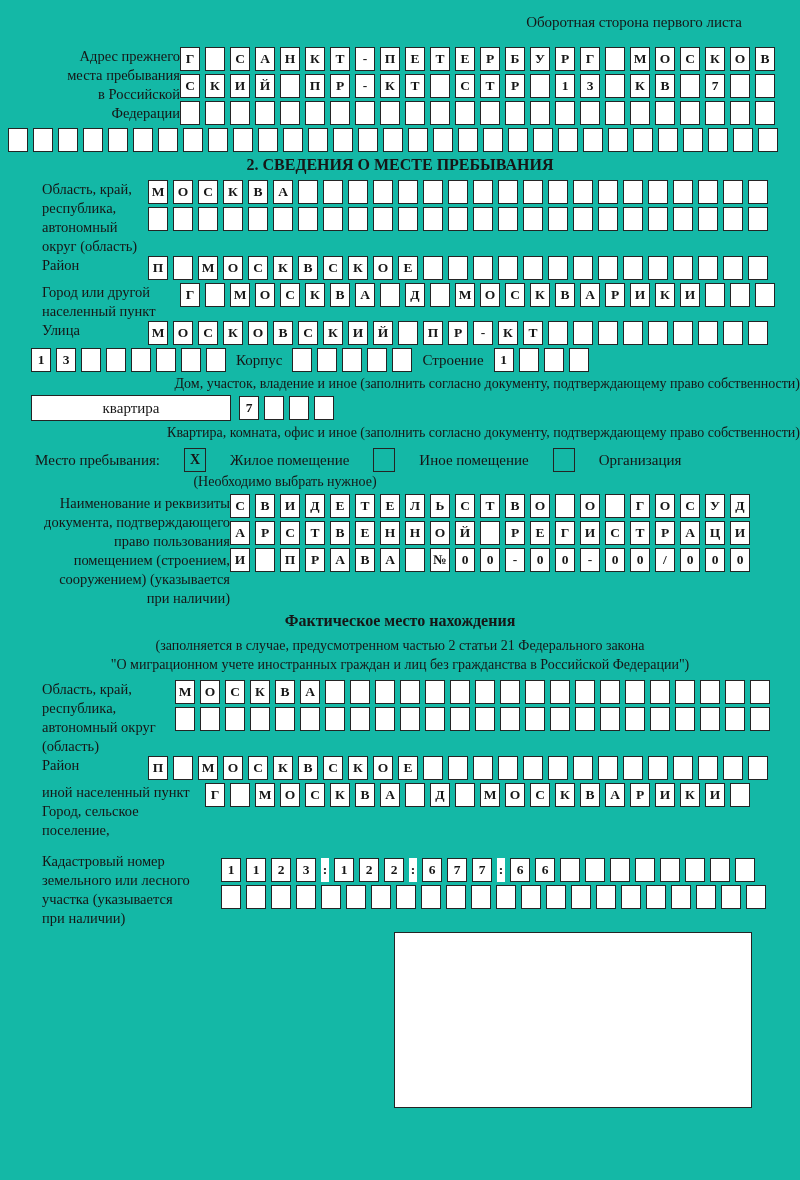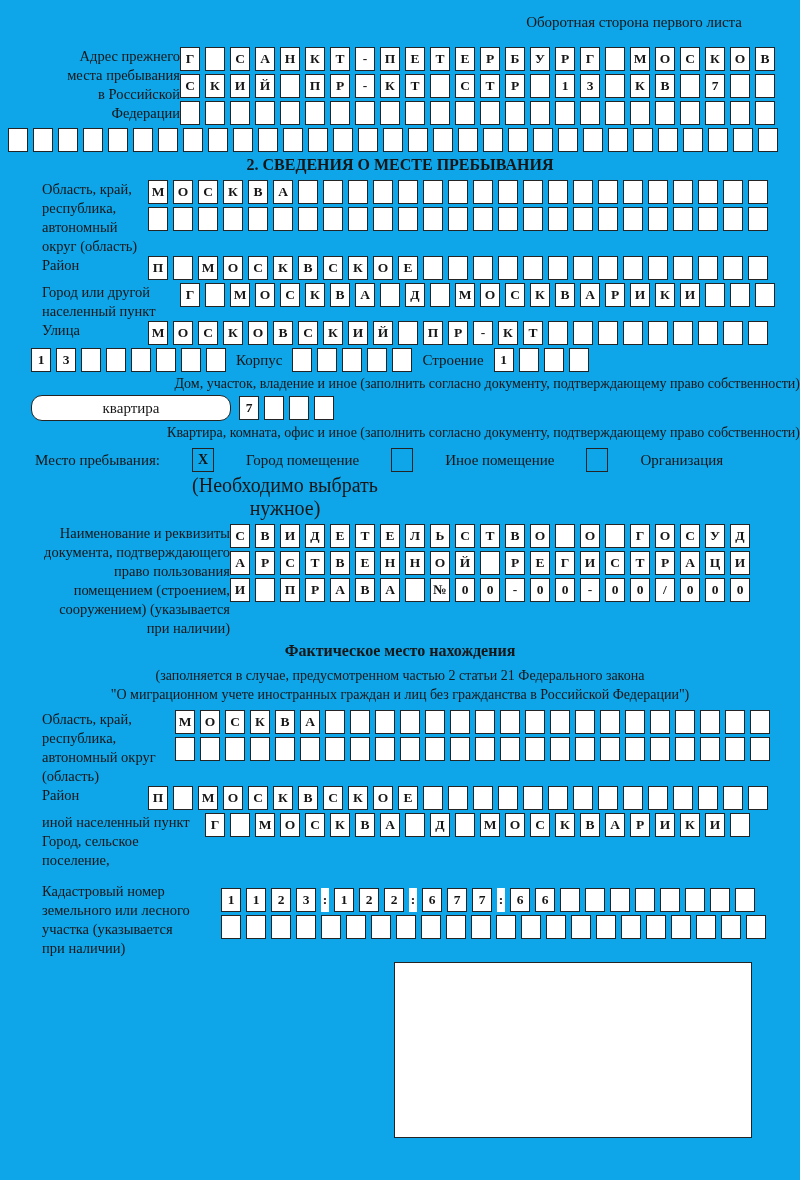--- a/index.html
+++ b/index.html
@@ -1,18 +1,18 @@
 <!DOCTYPE html>
 <html><head>
 <meta charset="utf-8">
 <style>
   * { margin:0; padding:0; box-sizing:border-box; }
   html,body { background:#fff; }
   .sheet {
-    width:800px; height:1180px; overflow:hidden; background:#0ea5e9;
+    width:800px; height:1180px; overflow:hidden; background:#14b8a6;
     font-family:"Liberation Serif","DejaVu Serif",serif; color:#161616;
     padding-top:14px; position:relative;
   }
   .corner { text-align:right; padding-right:58px; font-size:15px; margin-bottom:16px; }
   .flexrow { display:flex; align-items:flex-start; }
   .lbl { font-size:14.5px; line-height:19px; flex:0 0 auto; }
   .pl35 { padding-left:35px;text-align:right; } .pl65 { padding-left:42px; }
   .w180 { width:180px; } .w148 { width:148px; } .w230 { width:230px;padding-left:40px; }
   .w175 { width:175px; } .w205 { width:205px; } .w221 { width:221px;margin-top:12px; }
   .cellcol { flex:1 1 auto; }
@@ -30,22 +30,22 @@
   .boxlabel {
     border:1.5px solid #242424; height:26px; display:flex; align-items:center;
     justify-content:center; font-size:15px; background:#fff;
   }
   .houserow { display:flex; align-items:center; margin-left:31px; margin-bottom:2px; gap:8px; }
   .inline-lbl { font-size:15px; padding:0 2px; }
   .checkbox {
     width:22px; height:24px; border:1.6px solid #242424; display:flex;
     align-items:center; justify-content:center; font-size:14px; font-weight:bold;
   }
-  .stayrow { display:flex; align-items:center; gap:32px; padding-left:35px; margin:6px 0 2px 0; font-size:15px; }
-  .staynote { width:240px; margin-left:165px; text-align:center; font-size:20px; margin-bottom:4px; }
+  .stayrow { display:flex; align-items:center; gap:24px; padding-left:35px; margin:6px 0 2px 0; font-size:15px; }
+  .staynote { width:240px; margin-left:165px; text-align:center; font-size:14px; margin-bottom:4px; }
   .mb2 { margin-bottom:2px; } .mb4 { margin-bottom:4px; } .mb6 { margin-bottom:6px; }
   .mt18 { margin-top:18px; }
   .stampbox { width:358px; height:176px; border:1.8px solid #242424; margin-left:394px; margin-top:4px; background:#fff; }
 </style>
 </head>
 <body>
 
 <div class="sheet">
 
   <div class="corner">Оборотная сторона первого листа</div>
@@ -357,34 +357,34 @@
     <div class="cellrow" style="margin-bottom:0;">
         <span class="cell">1</span>
         <span class="cell"></span>
         <span class="cell"></span>
         <span class="cell"></span>
       </div>
   </div>
   <div class="caption pl35 mb2">Дом, участок, владение и иное (заполнить согласно документу, подтверждающему право собственности)</div>
 
   <div class="houserow">
-    <div class="boxlabel" style="width:200px;border-radius:11px;">квартира</div>
+    <div class="boxlabel" style="width:200px;">квартира</div>
     <div class="cellrow" style="margin-bottom:0;">
         <span class="cell">7</span>
         <span class="cell"></span>
         <span class="cell"></span>
         <span class="cell"></span>
       </div>
   </div>
   <div class="caption pl35 mb2">Квартира, комната, офис и иное (заполнить согласно документу, подтверждающему право собственности)</div>
 
   <div class="stayrow">
     <span>Место пребывания:</span>
     <span class="checkbox">X</span>
-    <span>Город помещение</span>
+    <span>Жилое помещение</span>
     <span class="checkbox"></span>
     <span>Иное помещение</span>
     <span class="checkbox"></span>
     <span>Организация</span>
   </div>
   <div class="staynote">(Необходимо выбрать нужное)</div>
 
   <div class="flexrow mb4">
     <div class="lbl pl35 w230">
       <div>Наименование и реквизиты</div>

